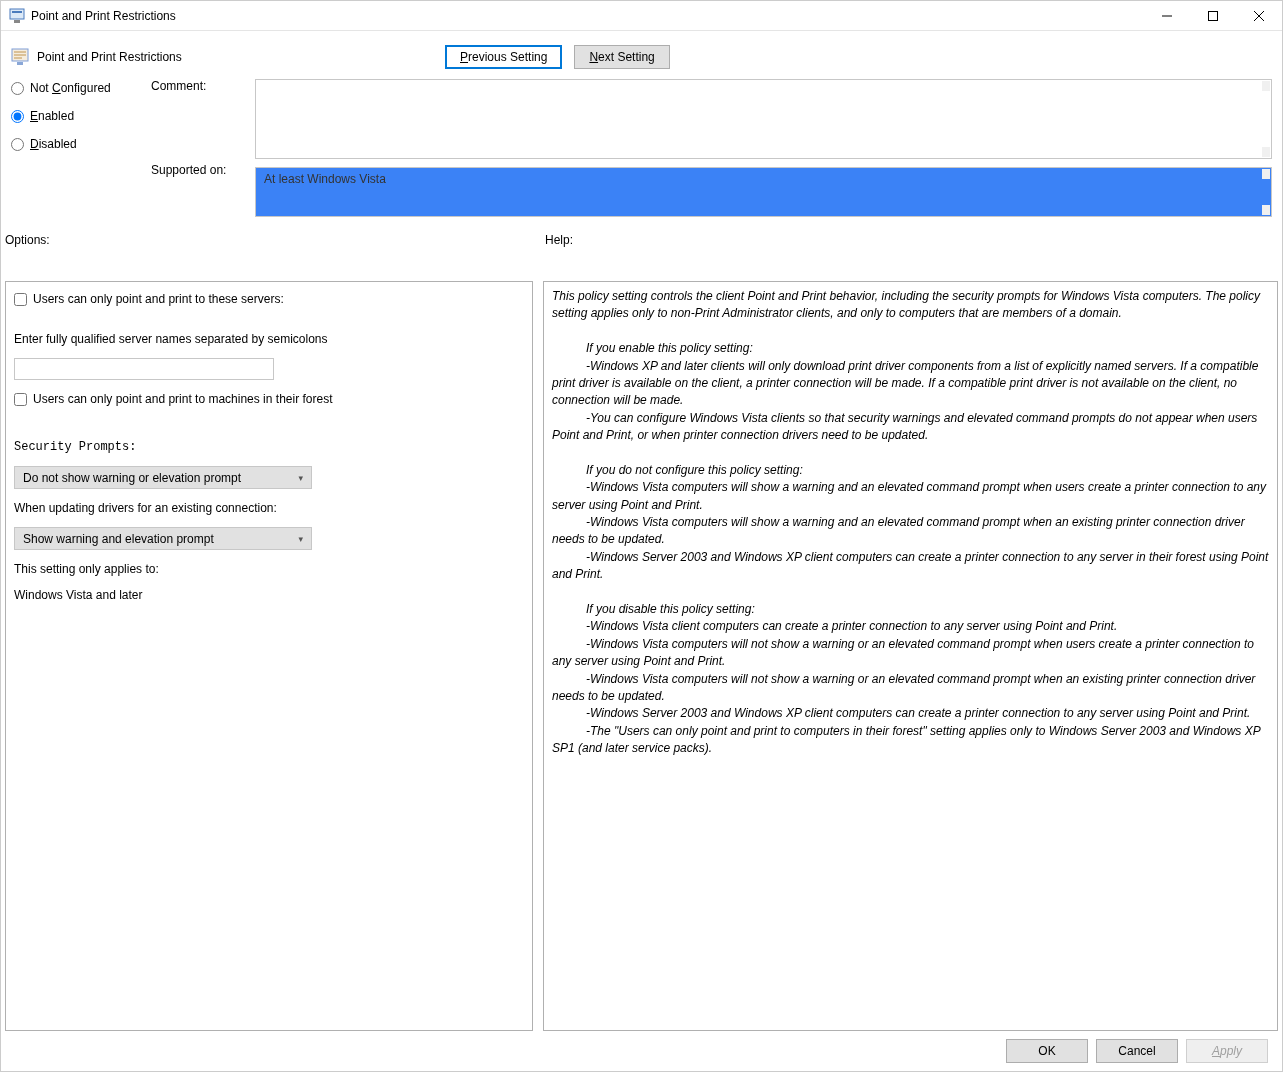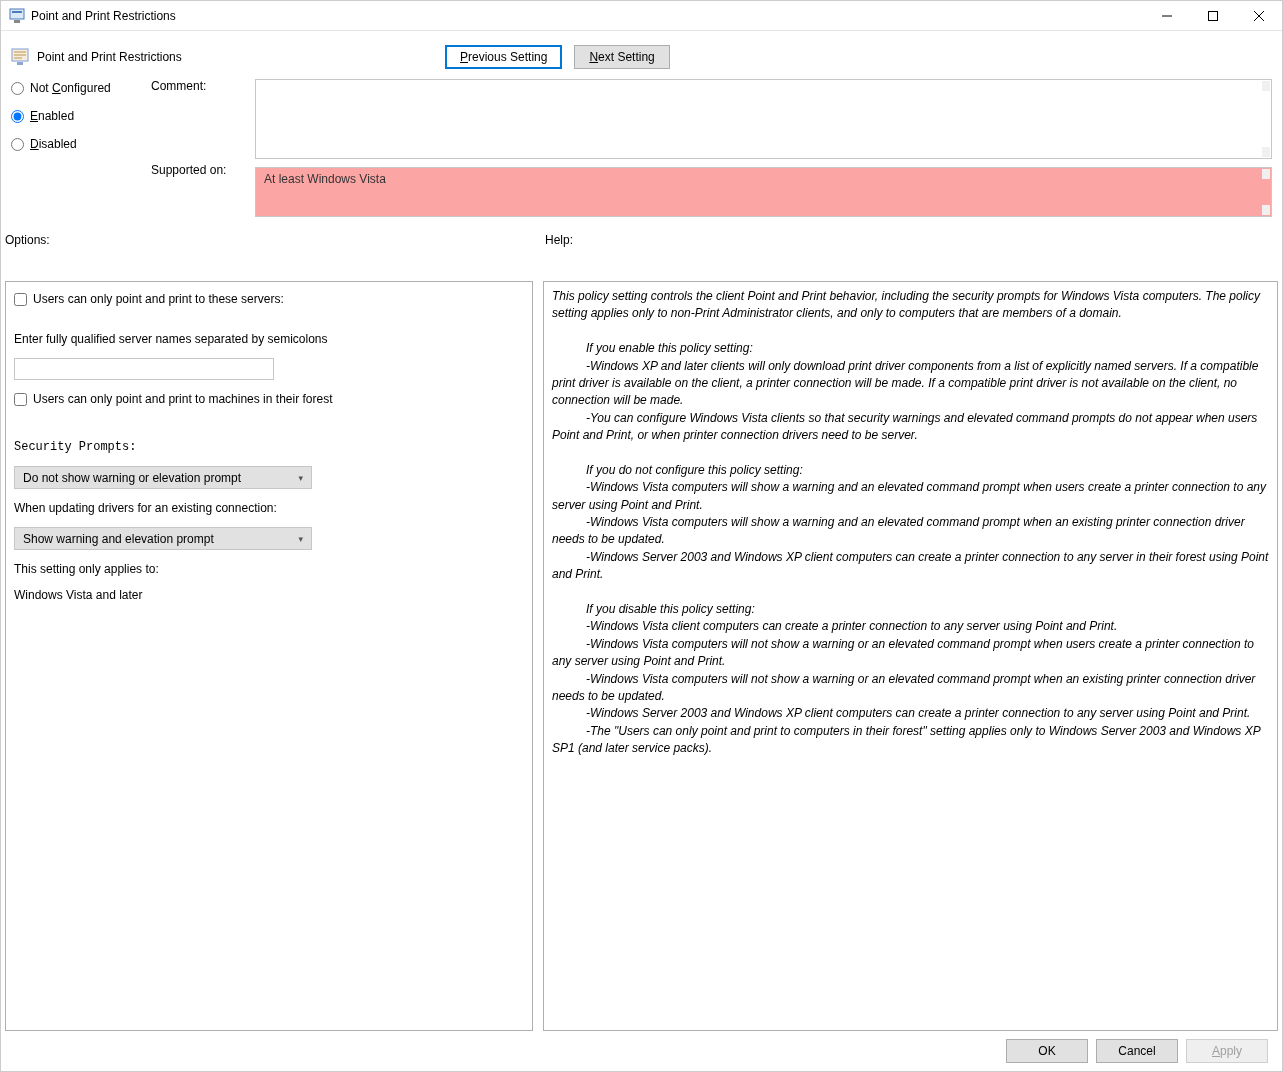--- a/index.html
+++ b/index.html
@@ -29,41 +29,41 @@
 .state-opt input[type=radio] { width:13px; height:13px; margin:0; }
 
 .labels-col { width:104px; display:flex; flex-direction:column; }
 .labels-col .lbl { height:80px; }
 .labels-col .lbl2 { padding-top:4px; }
 
 .fields-col { flex:1; display:flex; flex-direction:column; gap:8px; }
 .comment-box { height:80px; border:1px solid #c7c7c7; background:#fff; position:relative; }
 .comment-box .sb, .supported-box .sb { position:absolute; right:1px; width:8px; background:#f0f0f0; }
 .comment-box .sb.up { top:1px; height:10px; } .comment-box .sb.down { bottom:1px; height:10px; }
-.supported-box { height:50px; border:1px solid #c7c7c7; background:#fca5a5; padding:4px 8px; position:relative; color:#333; }
+.supported-box { height:50px; border:1px solid #c7c7c7; background:#3b82f6; padding:4px 8px; position:relative; color:#333; }
 .supported-box .sb.up { top:1px; height:10px; } .supported-box .sb.down { bottom:1px; height:10px; }
 
 .labels-row { display:flex; padding:10px 6px 10px 0; }
 .labels-row .sec-lbl { font-size:12px; }
 .left-section-lbl { width:540px; padding-left:0; }
 
 .panels { flex:1; display:flex; gap:10px; padding:0 0 0 0; min-height:0; }
 .panel { border:1px solid #b0b0b0; background:#fff; overflow:auto;margin-top:24px; }
 .options-panel { width:528px; padding:10px 8px; display:flex; flex-direction:column; gap:12px; }
 .help-panel { flex:1; padding:6px 8px; font-size:12px; line-height:1.45; position:relative;font-style:italic; }
 
 .chk-row { display:flex; align-items:center; gap:6px; }
 .chk-row input[type=checkbox] { width:13px; height:13px; margin:0; }
 .text-input { width:260px; height:22px; border:1px solid #c7c7c7; background:#fff; }
 .select-combo { width:298px; height:23px; border:1px solid #c7c7c7; background:#e1e1e1; padding:0 8px; display:flex; align-items:center; justify-content:space-between; }
 .select-combo .arrow { font-size:9px; color:#555; }
 
 .footer { display:flex; justify-content:flex-end; gap:8px; padding:8px 10px 2px 0; }
 .footer .btn { width:82px; text-align:center; }
-.btn-disabled { color:#a0a0a0; border-color:#cfcfcf; background:#efefef; }
+.btn-disabled { color:#a0a0a0; border-color:#cfcfcf; background:#efefef;font-style:italic; }
 
 .sec-heading { font-size:12px;font-family:Liberation Mono, monospace; }
 .help-panel p { margin:0 0 0 0; }
 .help-indent { text-indent:34px; }
 
 svg { display:block; }
 .opt-gap-sm { height:2px; }
 textarea { resize:none; border:none; outline:none; width:100%; height:100%; font-family:inherit; font-size:inherit; padding:4px; background:transparent; }
 </style>
 </head>
@@ -194,21 +194,21 @@
 
         <div>This setting only applies to:</div>
         <div>Windows Vista and later</div>
       </div>
 
       <div class="panel help-panel">
         <p>This policy setting controls the client Point and Print behavior, including the security prompts for Windows Vista computers. The policy setting applies only to non-Print Administrator clients, and only to computers that are members of a domain.</p>
         <br>
         <p class="help-indent">If you enable this policy setting:</p>
         <p><span style="display:inline-block;width:34px"></span><span>-Windows XP and later clients will only download print driver components from a list of explicitly named servers. If a compatible print driver is available on the client, a printer connection will be made. If a compatible print driver is not available on the client, no connection will be made.</span></p>
-        <p><span style="display:inline-block;width:34px"></span><span>-You can configure Windows Vista clients so that security warnings and elevated command prompts do not appear when users Point and Print, or when printer connection drivers need to be server.</span></p>
+        <p><span style="display:inline-block;width:34px"></span><span>-You can configure Windows Vista clients so that security warnings and elevated command prompts do not appear when users Point and Print, or when printer connection drivers need to be updated.</span></p>
         <br>
         <p class="help-indent">If you do not configure this policy setting:</p>
         <p><span style="display:inline-block;width:34px"></span><span>-Windows Vista computers will show a warning and an elevated command prompt when users create a printer connection to any server using Point and Print.</span></p>
         <p><span style="display:inline-block;width:34px"></span><span>-Windows Vista computers will show a warning and an elevated command prompt when an existing printer connection driver needs to be updated.</span></p>
         <p><span style="display:inline-block;width:34px"></span><span>-Windows Server 2003 and Windows XP client computers can create a printer connection to any server in their forest using Point and Print.</span></p>
         <br>
         <p class="help-indent">If you disable this policy setting:</p>
         <p><span style="display:inline-block;width:34px"></span><span>-Windows Vista client computers can create a printer connection to any server using Point and Print.</span></p>
         <p><span style="display:inline-block;width:34px"></span><span>-Windows Vista computers will not show a warning or an elevated command prompt when users create a printer connection to any server using Point and Print.</span></p>
         <p><span style="display:inline-block;width:34px"></span><span>-Windows Vista computers will not show a warning or an elevated command prompt when an existing printer connection driver needs to be updated.</span></p>

